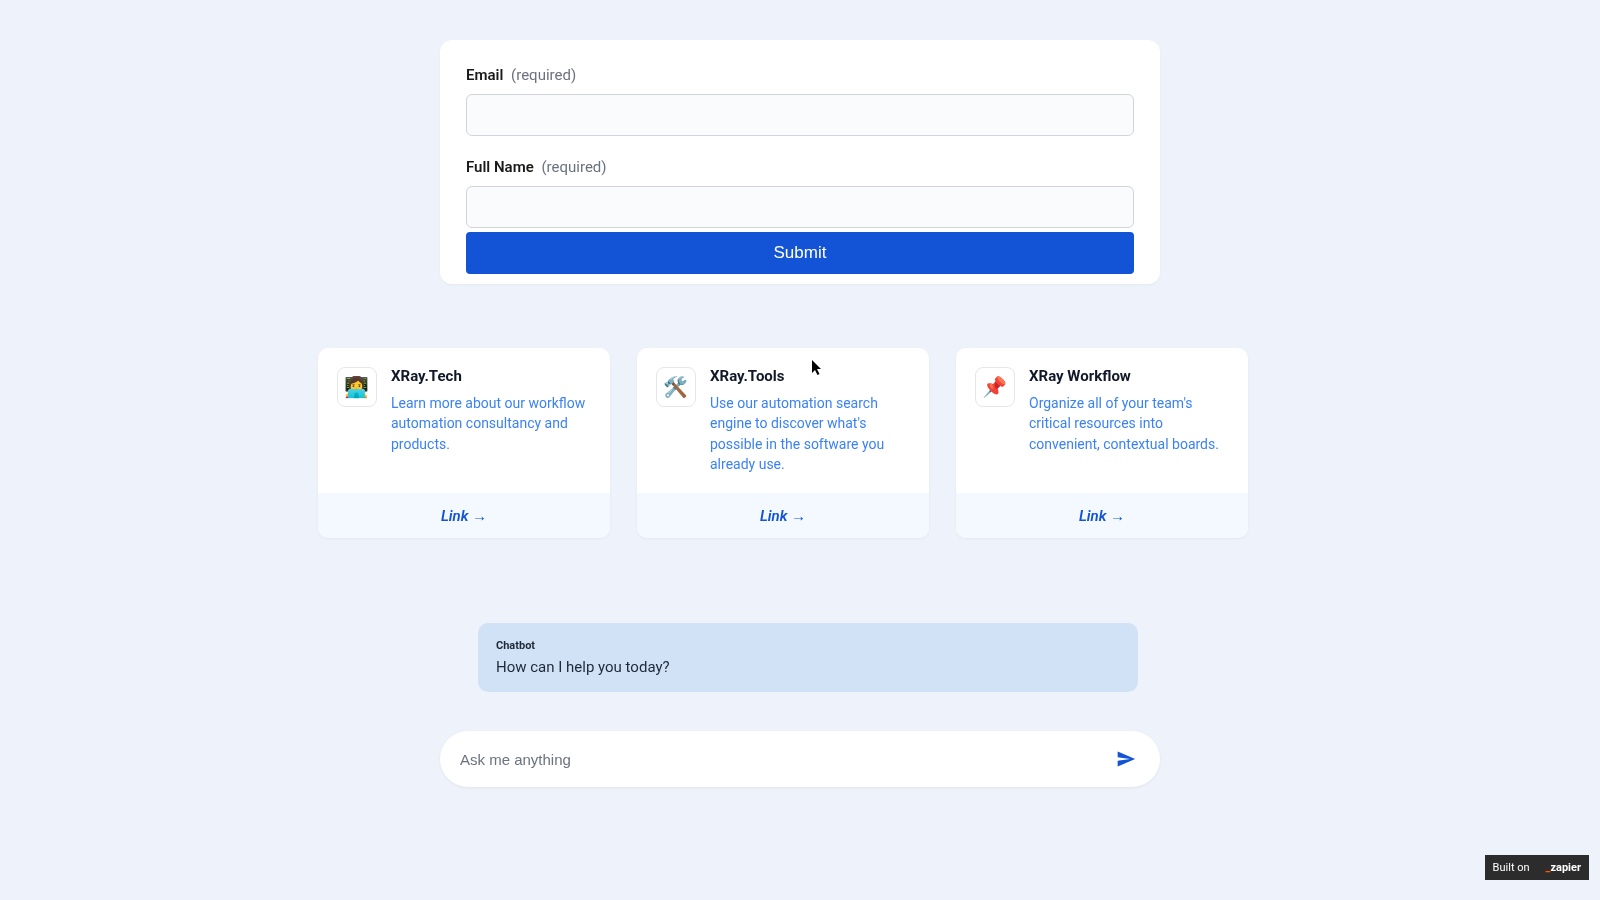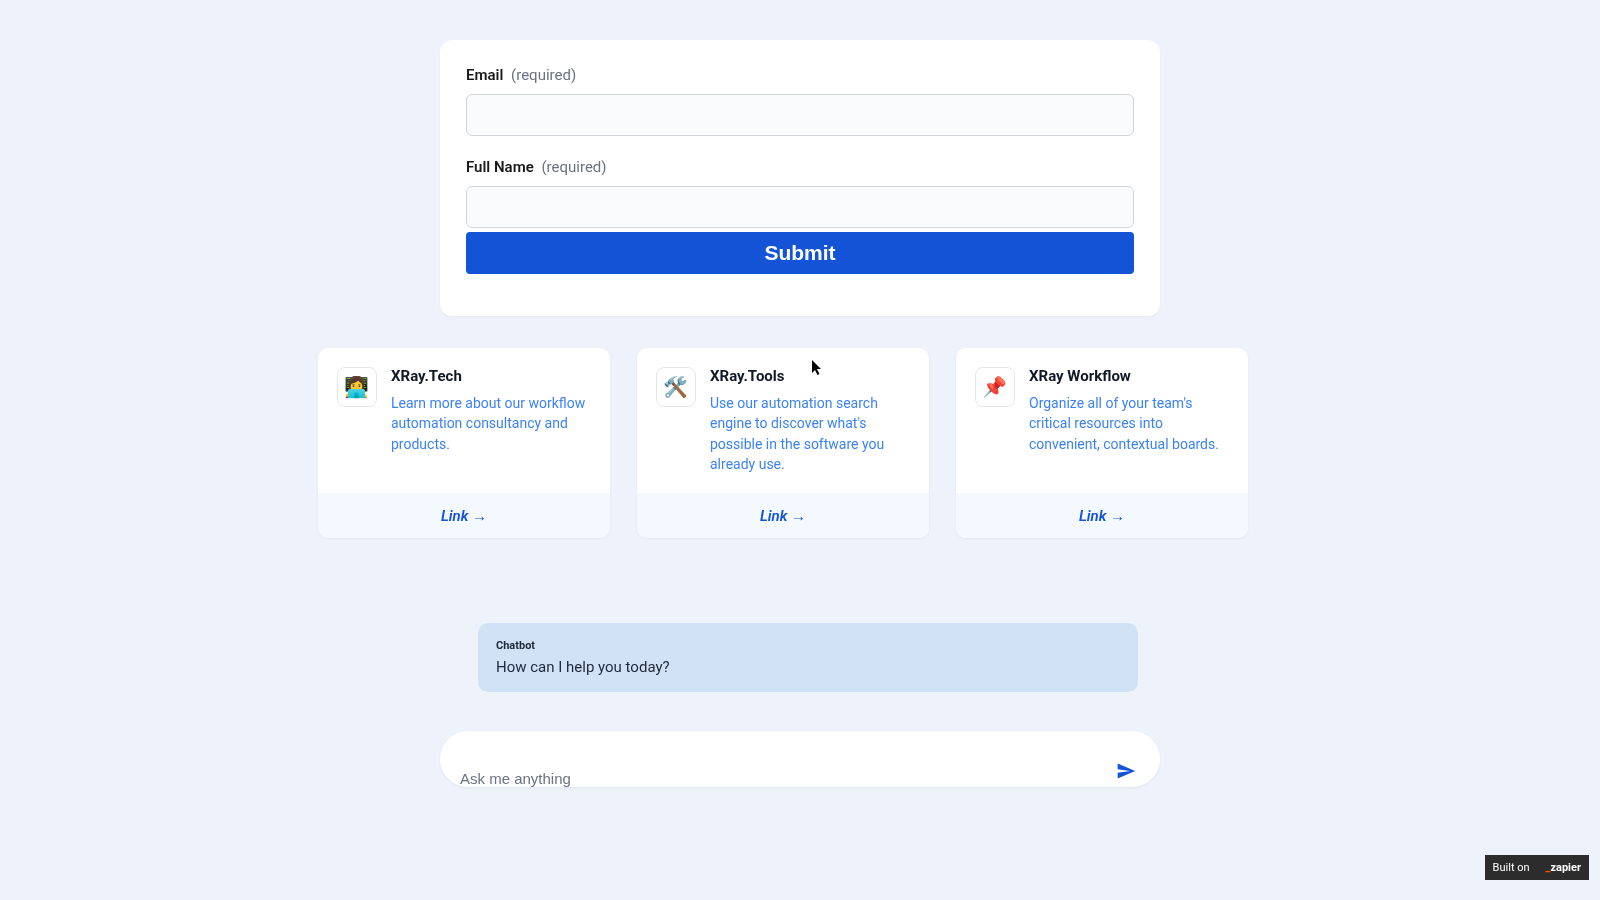--- a/index.html
+++ b/index.html
@@ -15,21 +15,21 @@
       position: relative;
       overflow: hidden;
     }
     .form-card {
       position: absolute;
       left: 440px;
       top: 40px;
       width: 720px;
       background: #ffffff;
       border-radius: 12px;
-      padding: 26px 26px 42px 26px;
+      padding: 26px 26px 10px 26px;
       box-shadow: 0 1px 3px rgba(0,0,0,0.04);
     }
     .form-field {
       margin-bottom: 22px;
     }
     .form-field:last-of-type {
       margin-bottom: 0;
     }
     .form-label {
       display: block;
@@ -54,22 +54,22 @@
       padding: 0 12px;
       font-size: 15px;
     }
     .submit-button {
       width: 100%;
       height: 42px;
       background: #1353d6;
       color: #ffffff;
       border: none;
       border-radius: 4px;
-      font-size: 21px;
-      font-weight: 700;
+      font-size: 17px;
+      font-weight: 400;
       cursor: pointer;
       margin-top: 4px;
     }
     .links-section {
       position: absolute;
       left: 318px;
       top: 348px;
       width: 930px;
     }
     .links-heading {
@@ -159,21 +159,21 @@
     }
     .chat-input-bar {
       position: absolute;
       left: 440px;
       top: 731px;
       width: 720px;
       height: 56px;
       background: #ffffff;
       border-radius: 28px;
       display: flex;
-      align-items: flex-end;
+      align-items: center;
       padding: 0 18px 0 20px;
       box-shadow: 0 1px 3px rgba(0,0,0,0.06);
     }
     .chat-input {
       flex: 1;
       border: none;
       outline: none;
       font-size: 15px;
       color: #1f2937;
       background: transparent;

